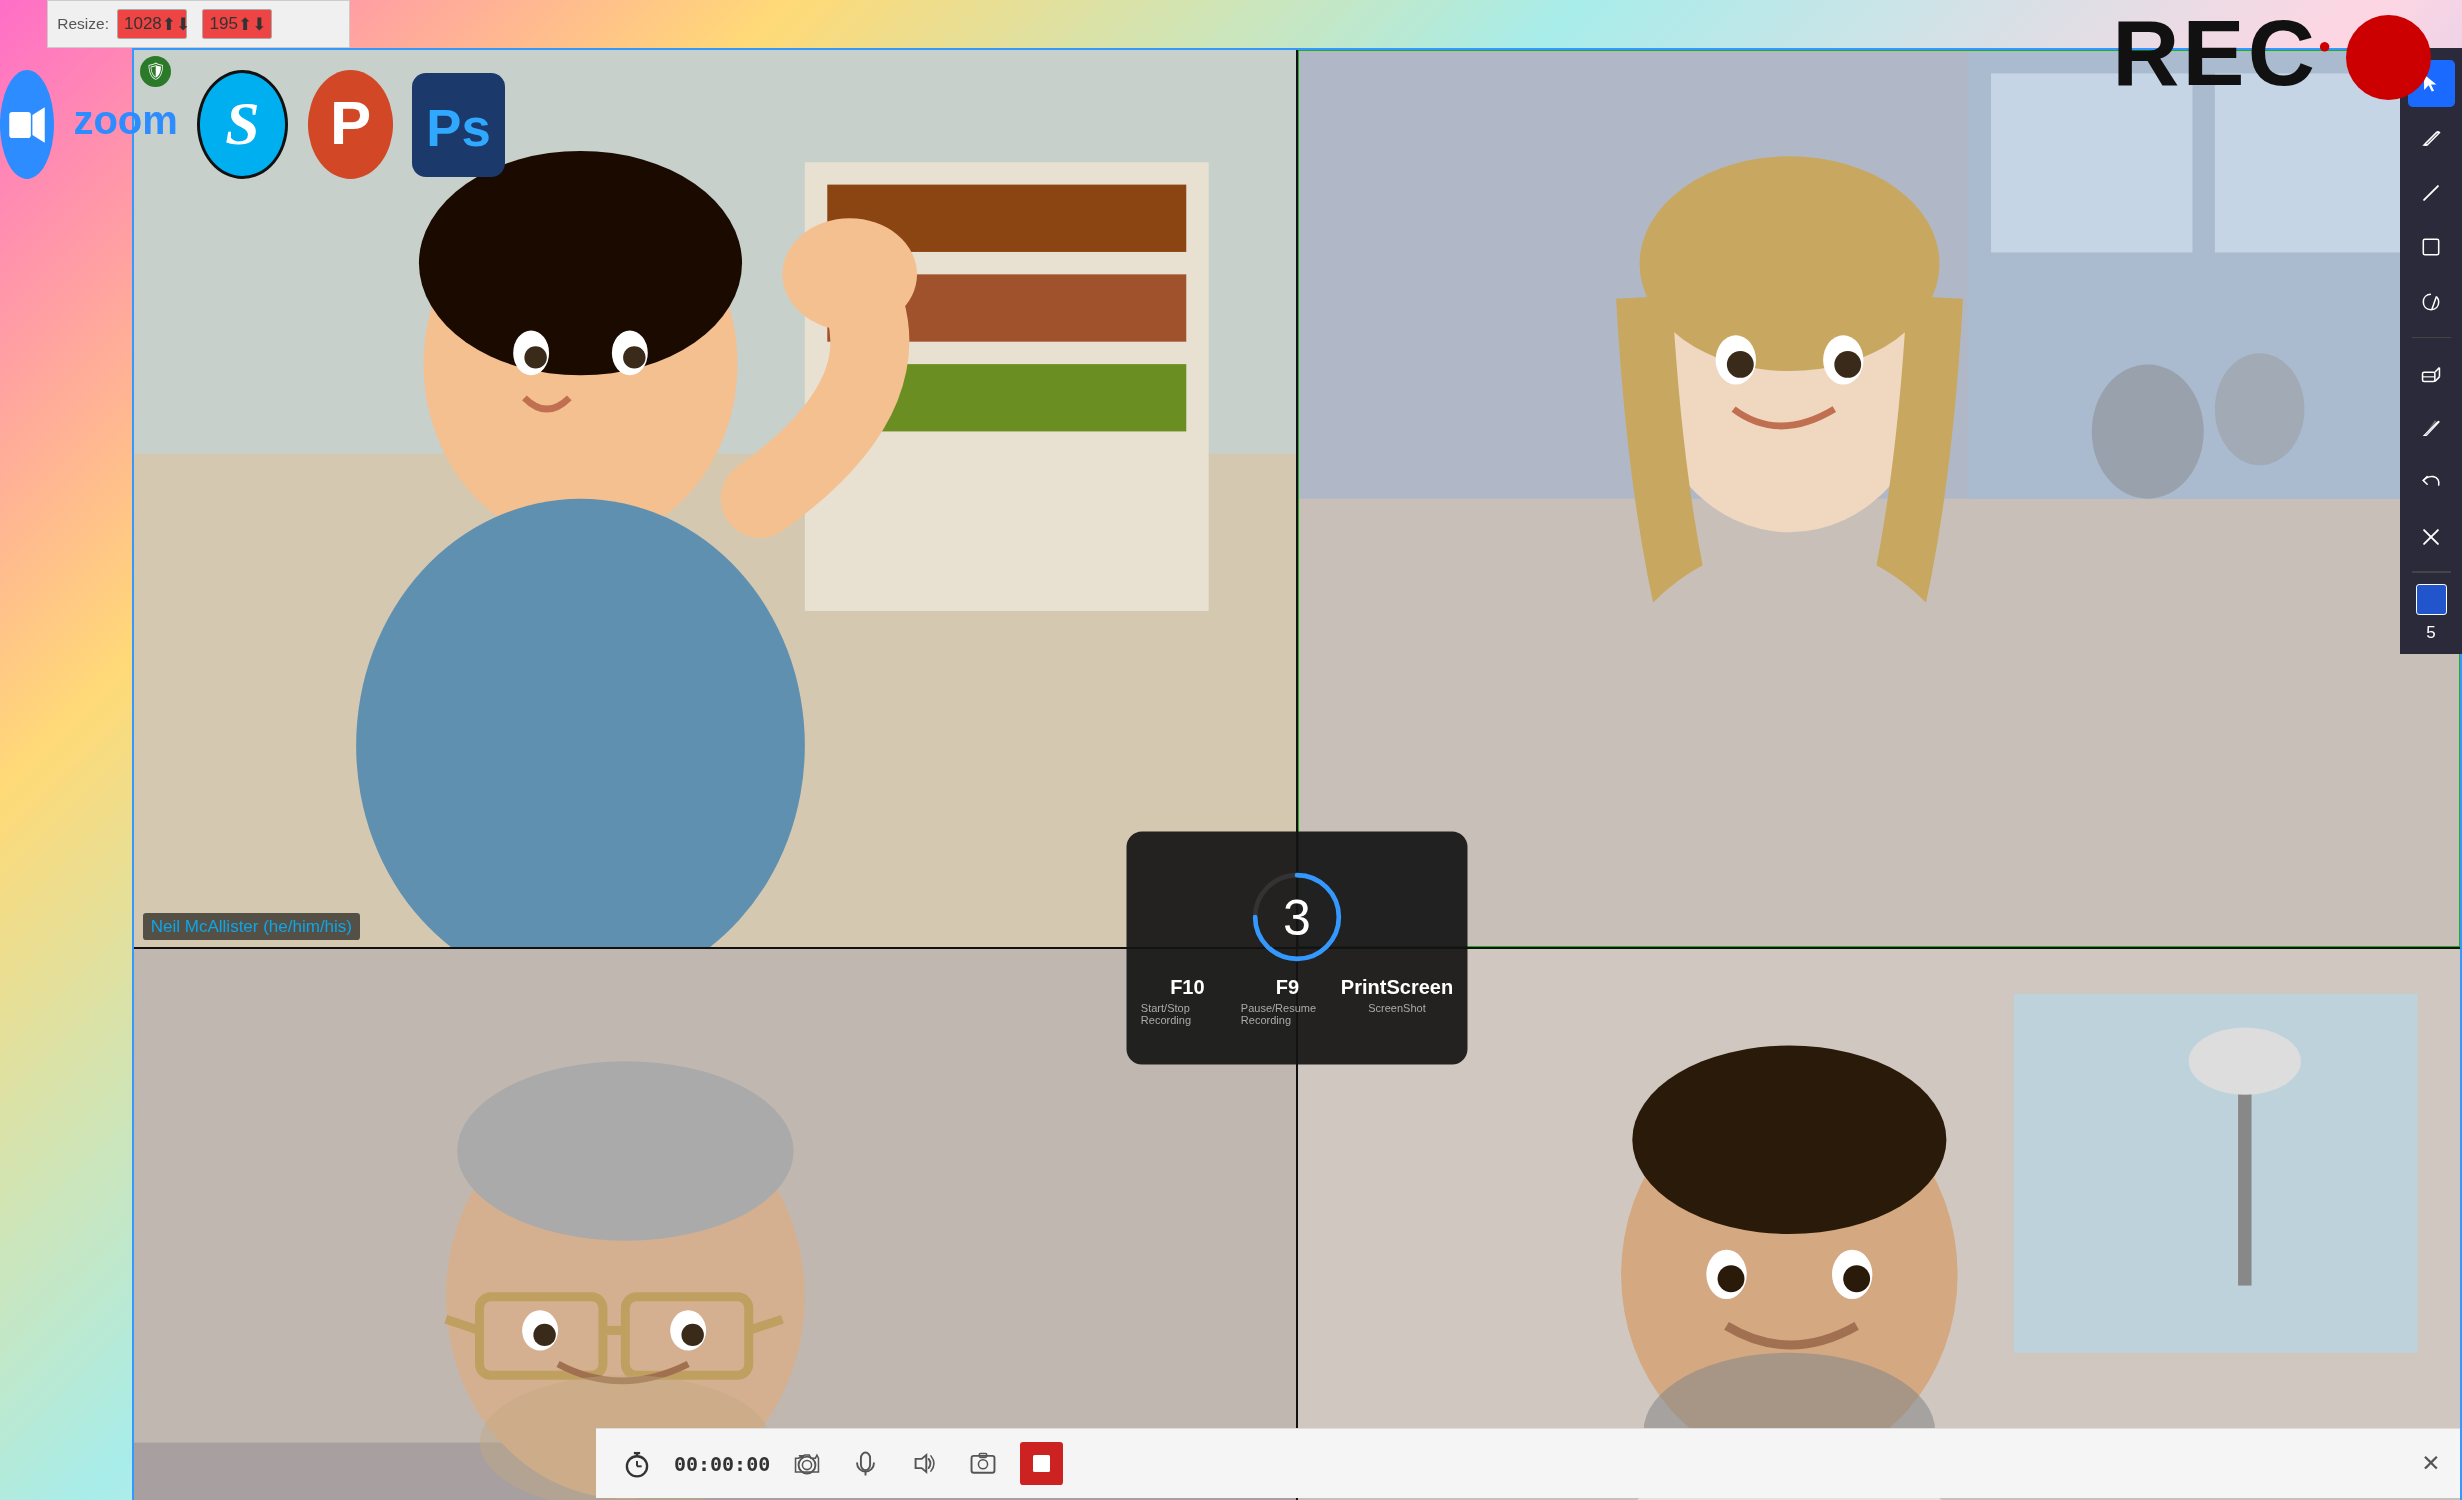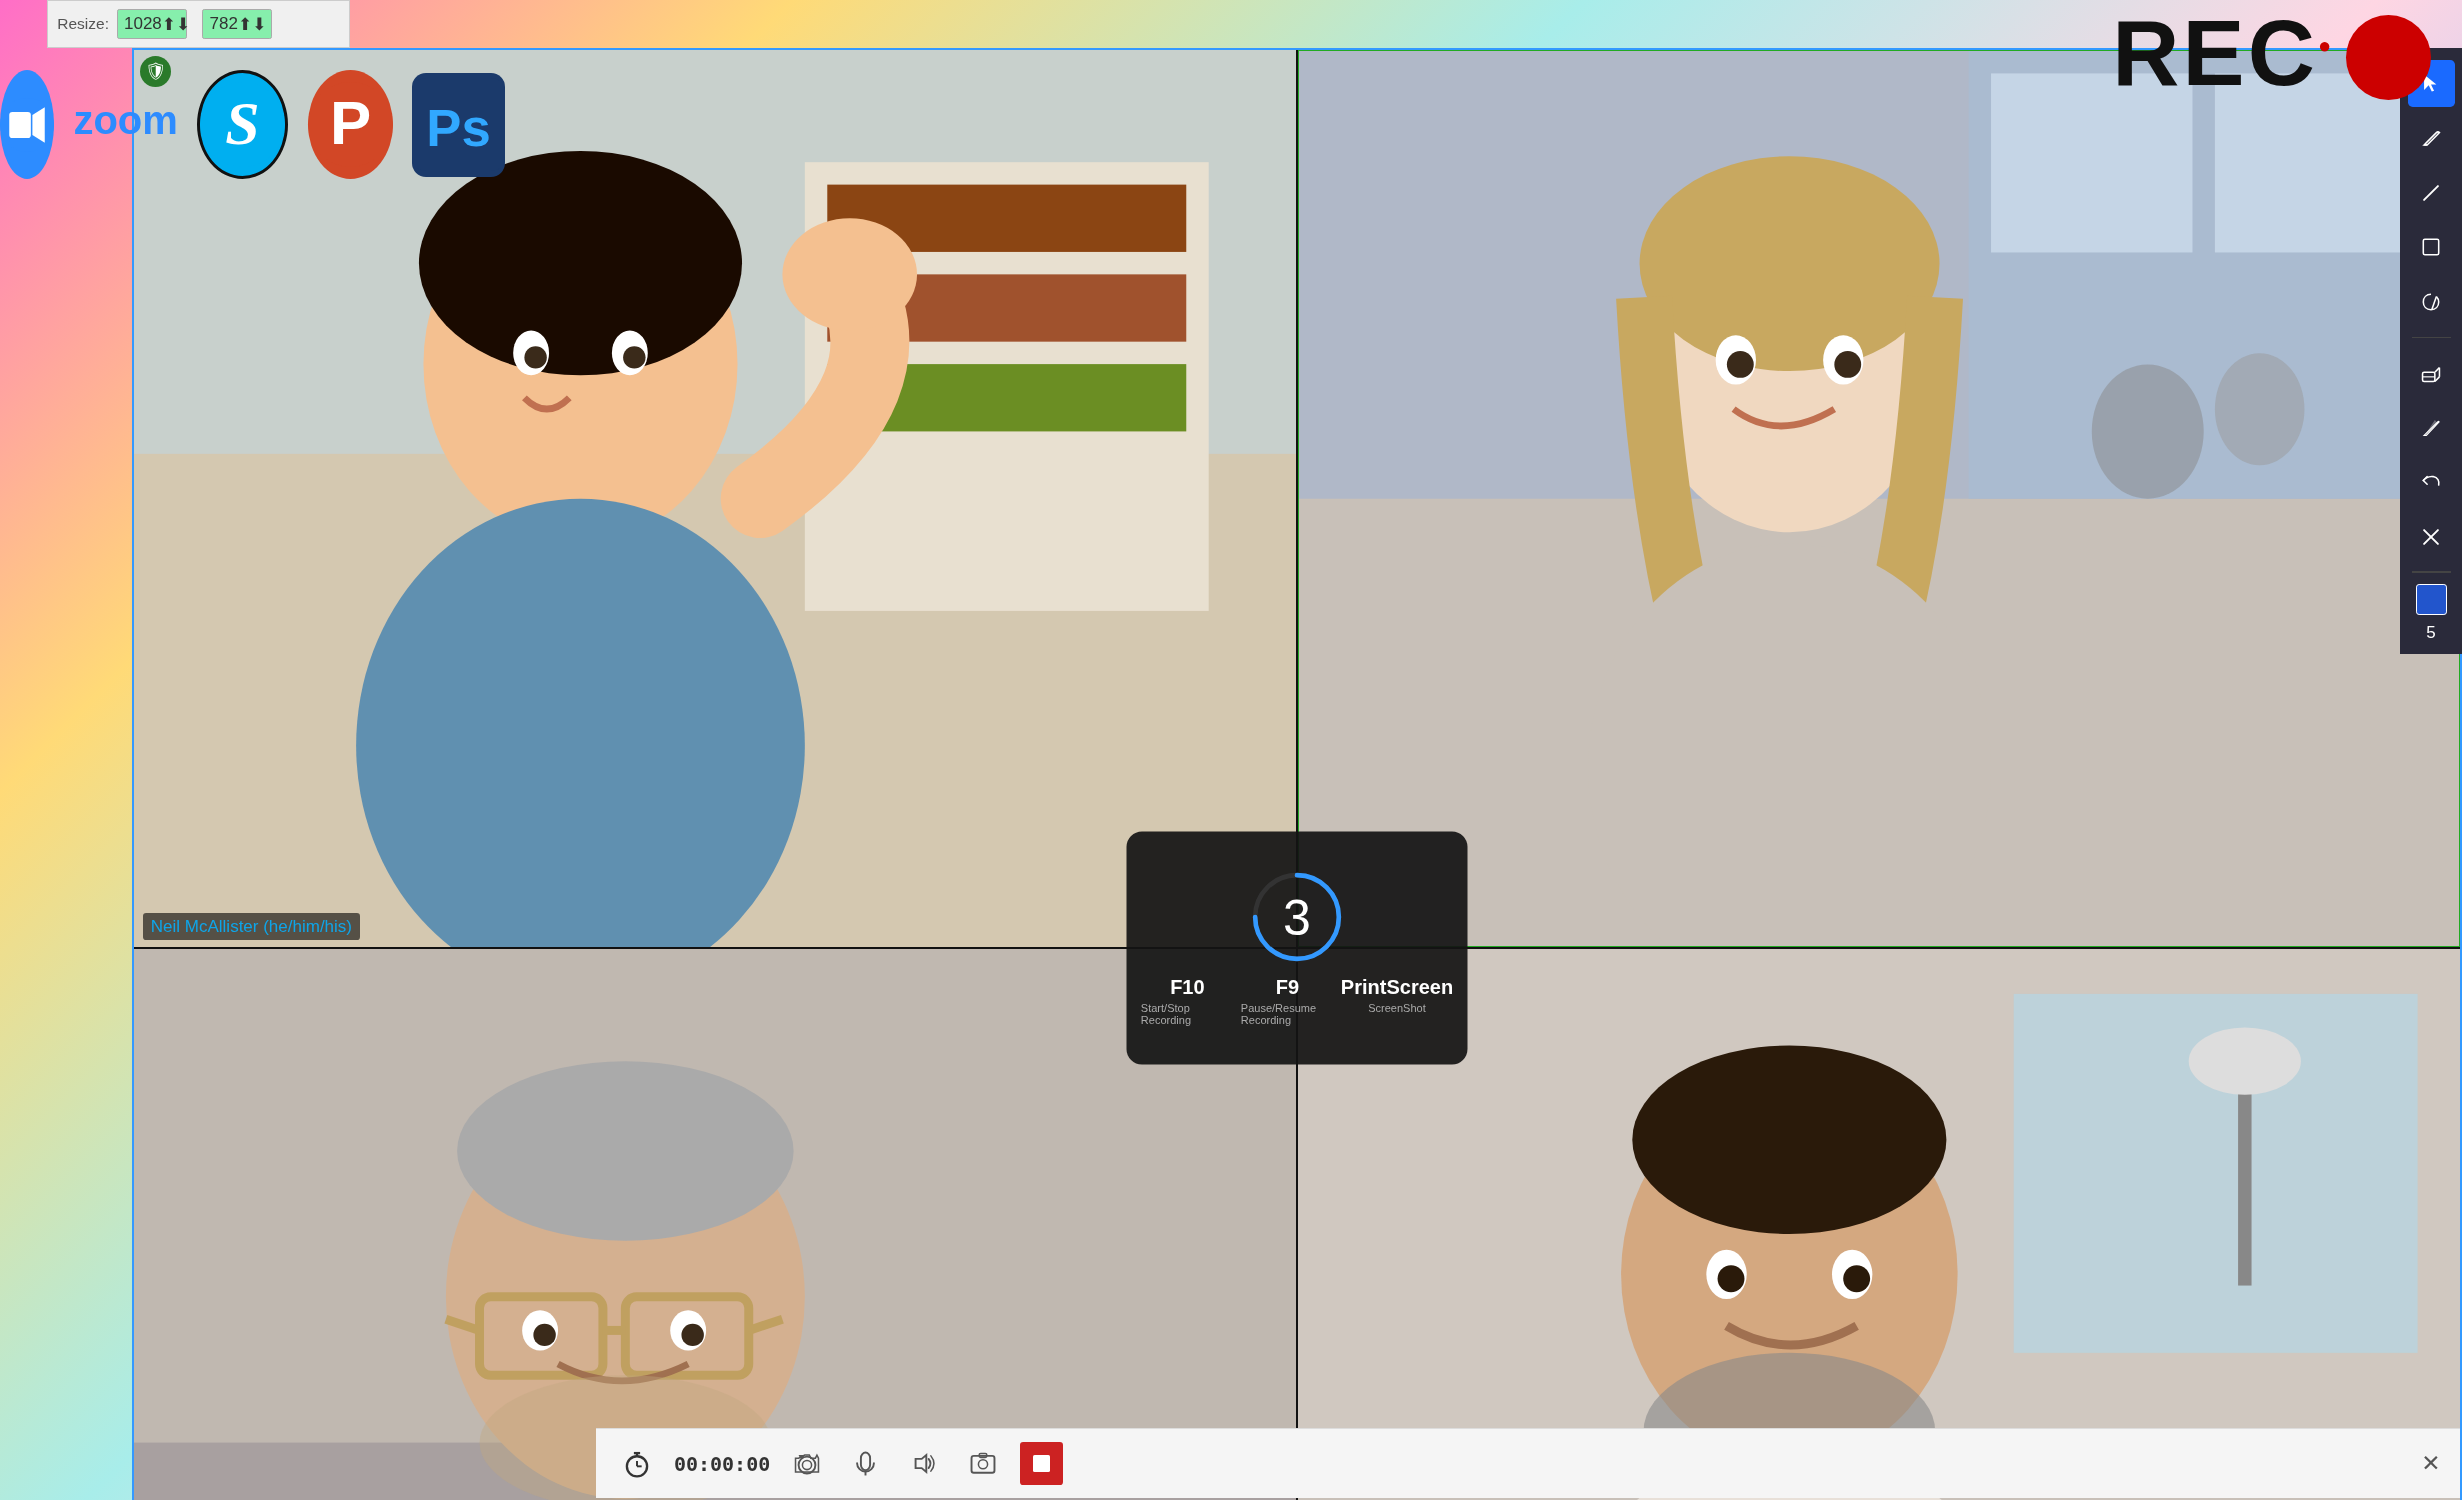--- a/index.html
+++ b/index.html
@@ -24,21 +24,21 @@
       display: flex;
       align-items: center;
       padding: 0 9.3px;
       gap: 7.8px;
       font-size: 17px;
       color: #333;
       z-index: 100;
     }
     .resize-bar .label { font-size: 15.5px; color: #555; }
     .resize-input {
-      background: #86efac;
+      background: #ef4444;
       border: 0.8px solid #aaa;
       border-radius: 2.3px;
       padding: 3.1px 6.2px;
       font-size: 17px;
       width: 70px;
       text-align: center;
       display: flex;
       align-items: center;
       justify-content: space-between;
     }
@@ -415,21 +415,21 @@
 <body>
 
 <div class="resize-bar">
   <span class="label">Resize:</span>
   <div class="resize-input">
     <span>1028</span>
     <span>⬆⬇</span>
   </div>
   <span class="resize-sep"></span>
   <div class="resize-input">
-    <span>782</span>
+    <span>195</span>
     <span>⬆⬇</span>
   </div>
 </div>
 
 <div class="rec-indicator">
   <span class="rec-text">REC<span class="rec-dot">●</span></span>
   <div class="rec-circle"></div>
 </div>
 
 <div class="left-sidebar">

